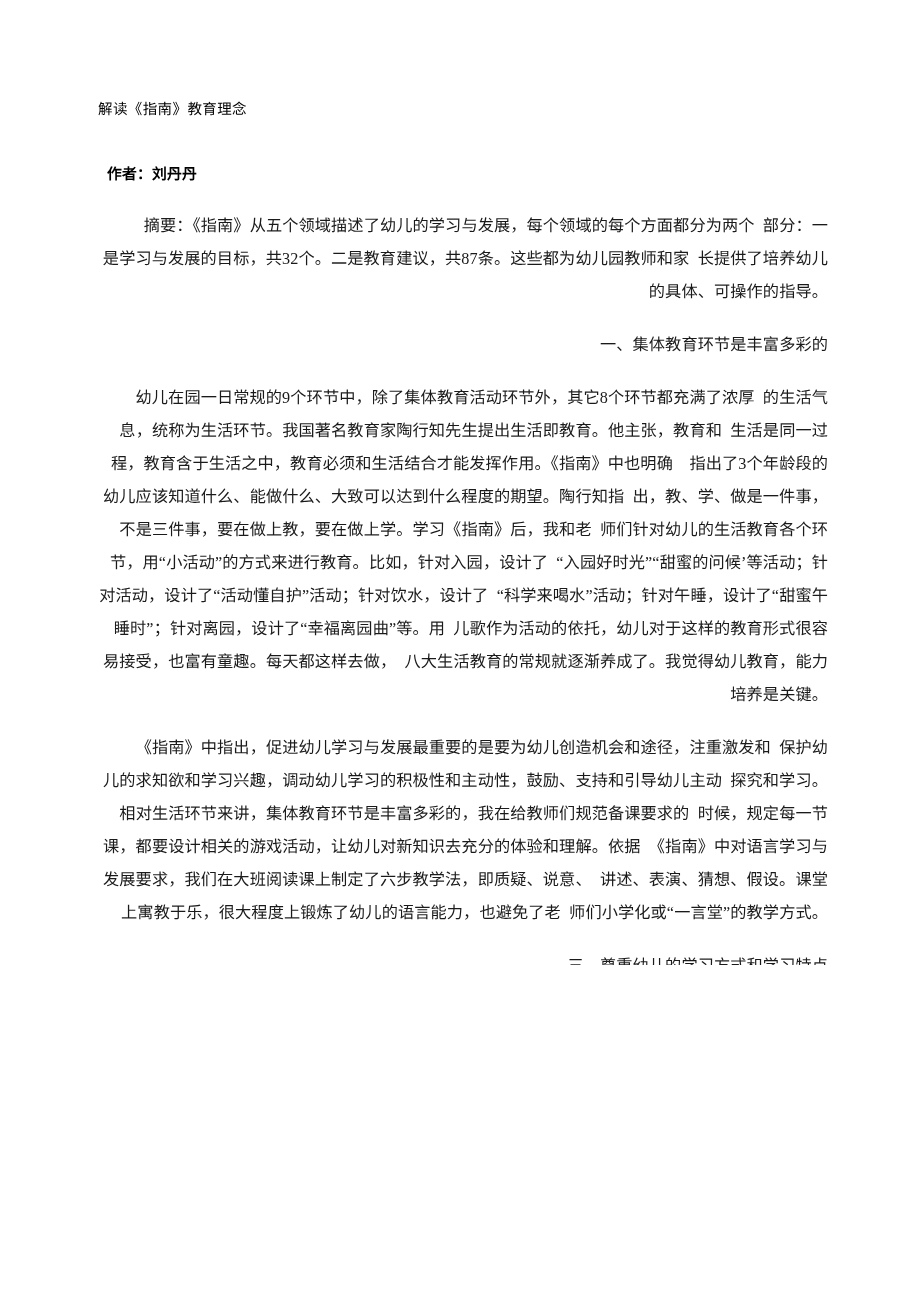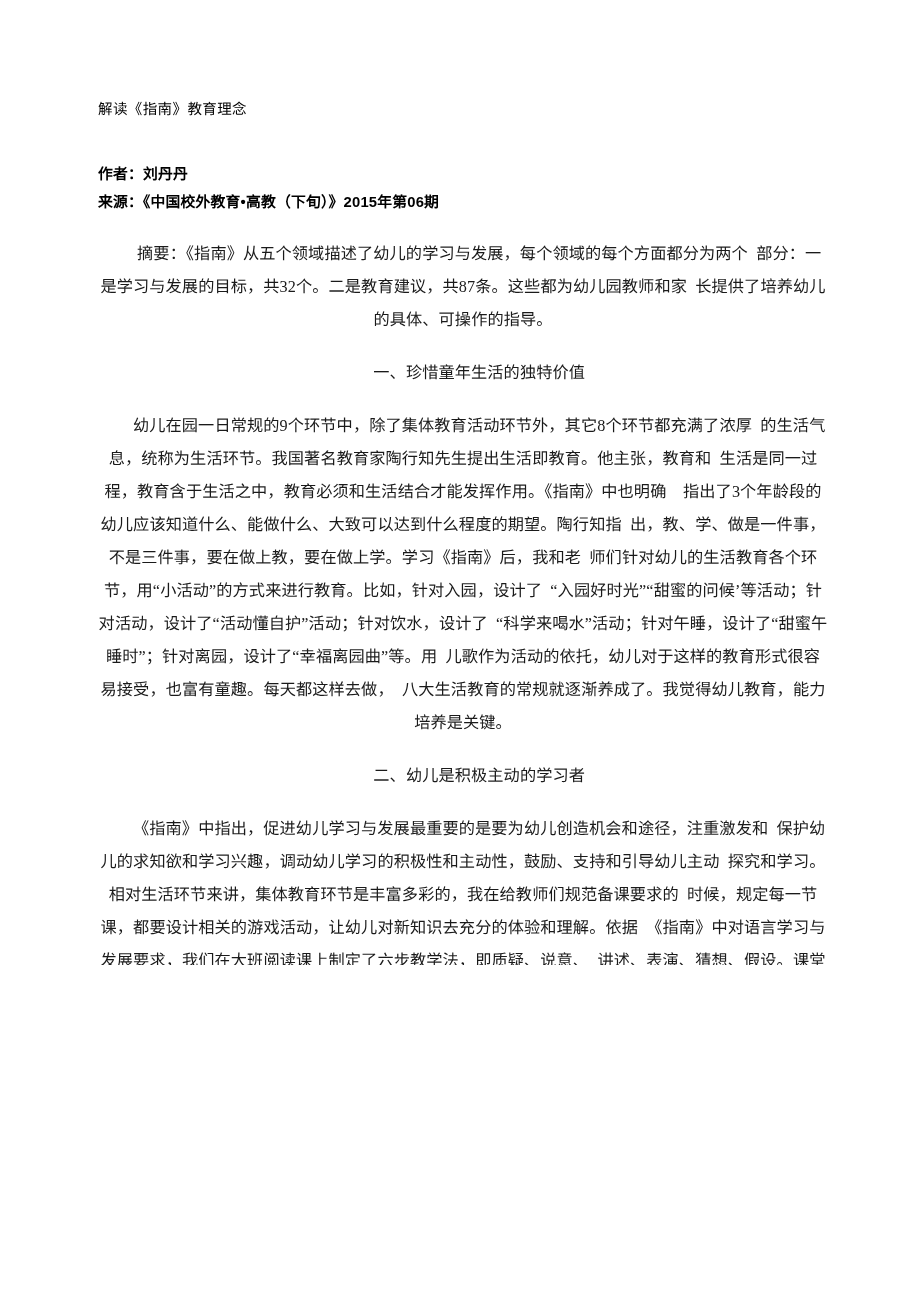--- a/index.html
+++ b/index.html
@@ -33,20 +33,21 @@
     font-weight: 400;
     color: #000000;
     line-height: 26px;
     margin: 0;
     letter-spacing: 0.4px;
   }
 
   
   .meta-block {
     margin-top: 38px;
+    margin-left: 9px;
   }
 
   .meta-line {
     font-family: "Liberation Sans", "DejaVu Sans", sans-serif;
     font-size: 14.8px;
     font-weight: 700;
     color: #000000;
     line-height: 28px;
     margin: 0;
     letter-spacing: 0.2px;
@@ -59,54 +60,52 @@
   }
 
   p.para {
     font-family: "Liberation Serif", "DejaVu Serif", serif;
     font-size: 16.2px;
     font-weight: 400;
     color: #1a1a1a;
     line-height: 33px;
     margin: 0 0 20px 0;
     text-indent: 2em;
-    text-align: center;
+    text-align: right;
     word-break: break-all;
     white-space: pre-wrap;
     letter-spacing: 0.1px;
   }
 
   p.para.heading {
     margin-bottom: 20px;
   }
 </style>
 </head>
 <body>
 
 <div class="page">
   <div class="content">
 
     <h1 class="doc-title">解读《指南》教育理念</h1>
 
     <div class="meta-block">
       <p class="meta-line">作者：刘丹丹</p>
-      <p class="meta-line">来源：《中国校外教育•高教（下旬）》2015年第06期</p>
     </div>
 
     <div class="body-block">
 
       <p class="para">摘要：《指南》从五个领域描述了幼儿的学习与发展，每个领域的每个方面都分为两个  部分：一是学习与发展的目标，共32个。二是教育建议，共87条。这些都为幼儿园教师和家  长提供了培养幼儿的具体、可操作的指导。</p>
 
 
 
-      <p class="para heading">一、珍惜童年生活的独特价值</p>
+      <p class="para heading">一、集体教育环节是丰富多彩的</p>
 
       <p class="para">幼儿在园一日常规的9个环节中，除了集体教育活动环节外，其它8个环节都充满了浓厚  的生活气息，统称为生活环节。我国著名教育家陶行知先生提出生活即教育。他主张，教育和  生活是同一过程，教育含于生活之中，教育必须和生活结合才能发挥作用。《指南》中也明确    指出了3个年龄段的幼儿应该知道什么、能做什么、大致可以达到什么程度的期望。陶行知指  出，教、学、做是一件事，不是三件事，要在做上教，要在做上学。学习《指南》后，我和老  师们针对幼儿的生活教育各个环节，用“小活动”的方式来进行教育。比如，针对入园，设计了  “入园好时光”“甜蜜的问候’等活动；针对活动，设计了“活动懂自护”活动；针对饮水，设计了  “科学来喝水”活动；针对午睡，设计了“甜蜜午睡时”；针对离园，设计了“幸福离园曲”等。用  儿歌作为活动的依托，幼儿对于这样的教育形式很容易接受，也富有童趣。每天都这样去做，  八大生活教育的常规就逐渐养成了。我觉得幼儿教育，能力培养是关键。</p>
 
-      <p class="para heading">二、幼儿是积极主动的学习者</p>
 
       <p class="para">《指南》中指出，促进幼儿学习与发展最重要的是要为幼儿创造机会和途径，注重激发和  保护幼儿的求知欲和学习兴趣，调动幼儿学习的积极性和主动性，鼓励、支持和引导幼儿主动  探究和学习。相对生活环节来讲，集体教育环节是丰富多彩的，我在给教师们规范备课要求的  时候，规定每一节课，都要设计相关的游戏活动，让幼儿对新知识去充分的体验和理解。依据  《指南》中对语言学习与发展要求，我们在大班阅读课上制定了六步教学法，即质疑、说意、  讲述、表演、猜想、假设。课堂上寓教于乐，很大程度上锻炼了幼儿的语言能力，也避免了老  师们小学化或“一言堂”的教学方式。</p>
 
       <p class="para heading">三、尊重幼儿的学习方式和学习特点</p>
 
     </div>
   </div>
 </div>
 
 </body></html>

